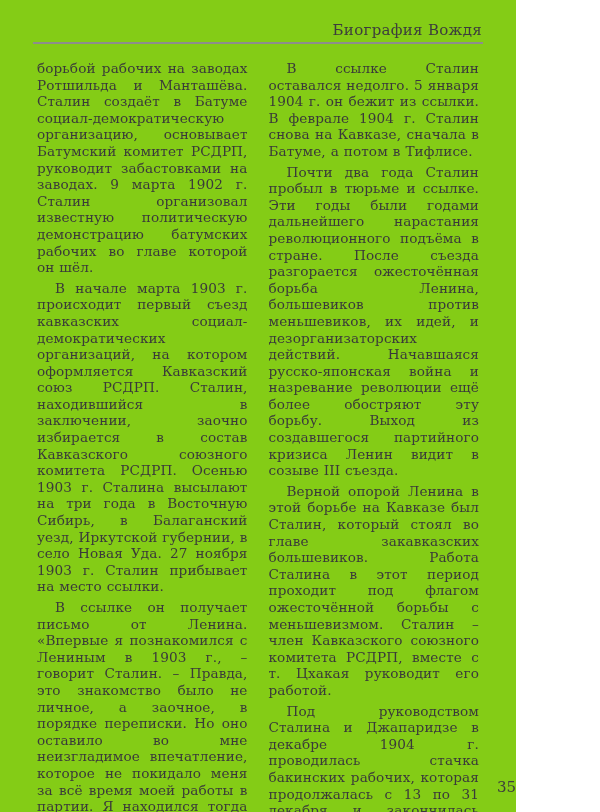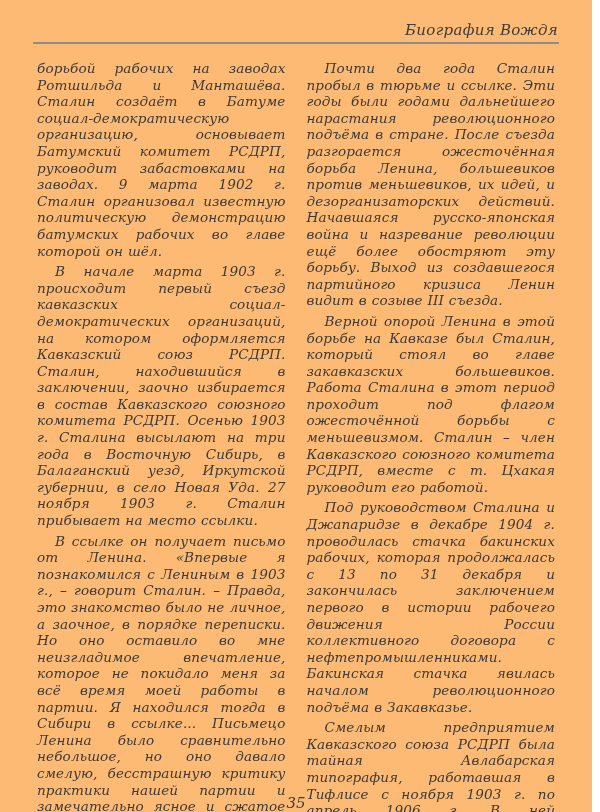--- a/index.html
+++ b/index.html
@@ -2,26 +2,25 @@
 <html lang="ru"><head>
 <meta charset="utf-8">
 <style>
   html, body {
     margin: 0;
     padding: 0;
     background: #ffffff;
   }
   .page {
     position: relative;
-    width: 592px;
+    width: 516px;
     height: 812px;
-    background: #fdba74;
+    background: #84cc16;
     overflow: hidden;
     font-family: "DejaVu Serif", "Liberation Serif", serif;
-    font-style: italic;
   }
   .running-head {
     position: absolute;
     top: 21px;
     right: 34px;
     font-size: 15px;
     letter-spacing: 0.3px;
     color: #3d3d3d;
   }
   .head-rule {
@@ -56,24 +55,24 @@
     text-indent: 18px;
   }
   .column p.continuation {
     text-indent: 0;
   }
   .column p.hyphen-end {
     text-align-last: justify;
   }
   .page-number {
     position: absolute;
-    bottom: 0;
+    bottom: 16px;
     left: 0;
     width: 100%;
-    text-align: center;
+    text-align: right;
     font-size: 15px;
     color: #3d3d3d;
   }
 </style>
 </head>
 <body>
 
 <div class="page">
 
   <div class="running-head">Биография Вождя</div>
@@ -82,20 +81,21 @@
 
   <div class="content">
 
     <div class="column">
       <p class="continuation">борьбой рабочих на заводах Ротшильда и Манташёва. Сталин создаёт в Батуме социал-демократическую организацию, основывает Батумский комитет РСДРП, руководит забастовками на заводах. 9 марта 1902 г. Сталин организовал известную политическую демонстрацию батумских рабочих во главе которой он шёл.</p>
       <p>В начале марта 1903 г. происходит первый съезд кавказских социал-демократических организаций, на котором оформляется Кавказский союз РСДРП. Сталин, находившийся в заключении, заочно избирается в состав Кавказского союзного комитета РСДРП. Осенью 1903 г. Сталина высылают на три года в Восточную Сибирь, в Балаганский уезд, Иркутской губернии, в село Новая Уда. 27 ноября 1903 г. Сталин прибывает на место ссылки.</p>
       <p>В ссылке он получает письмо от Ленина. «Впервые я познакомился с Лениным в 1903 г., – говорит Сталин. – Правда, это знакомство было не личное, а заочное, в порядке переписки. Но оно оставило во мне неизгладимое впечатление, которое не покидало меня за всё время моей работы в партии. Я находился тогда в Сибири в ссылке... Письмецо Ленина было сравнительно небольшое, но оно давало смелую, бесстрашную критику практики нашей партии и замечательно ясное и сжатое изложение всего плана работы партии на ближайший период».</p>
     </div>
 
     <div class="column">
+      <p>В ссылке Сталин оставался недолго. 5 января 1904 г. он бежит из ссылки. В феврале 1904 г. Сталин снова на Кавказе, сначала в Батуме, а потом в Тифлисе.</p>
       <p>Почти два года Сталин пробыл в тюрьме и ссылке. Эти годы были годами дальнейшего нарастания революционного подъёма в стране. После съезда разгорается ожесточённая борьба Ленина, большевиков против меньшевиков, их идей, и дезорганизаторских действий. Начавшаяся русско-японская война и назревание революции ещё более обостряют эту борьбу. Выход из создавшегося партийного кризиса Ленин видит в созыве III съезда.</p>
       <p>Верной опорой Ленина в этой борьбе на Кавказе был Сталин, который стоял во главе закавказских большевиков. Работа Сталина в этот период проходит под флагом ожесточённой борьбы с меньшевизмом. Сталин – член Кавказского союзного комитета РСДРП, вместе с т. Цхакая руководит его работой.</p>
       <p>Под руководством Сталина и Джапаридзе в декабре 1904 г. проводилась стачка бакинских рабочих, которая продолжалась с 13 по 31 декабря и закончилась заключением первого в истории рабочего движения России коллективного договора с нефтепромышленниками. Бакинская стачка явилась началом революционного подъёма в Закавказье.</p>
       <p class="hyphen-end">Смелым предприятием Кавказского союза РСДРП была тайная Авлабарская типография, работавшая в Тифлисе с ноября 1903 г. по апрель 1906 г. В ней напечатаны работы Ленина «Революционная демократическая диктатура пролетариата и крестьянства», «К деревенской бедноте», брошюры Сталина «Коротко о партийных разногласиях», «Две схватки», про-</p>
     </div>
 
   </div>
 
   <div class="page-number">35</div>
 

